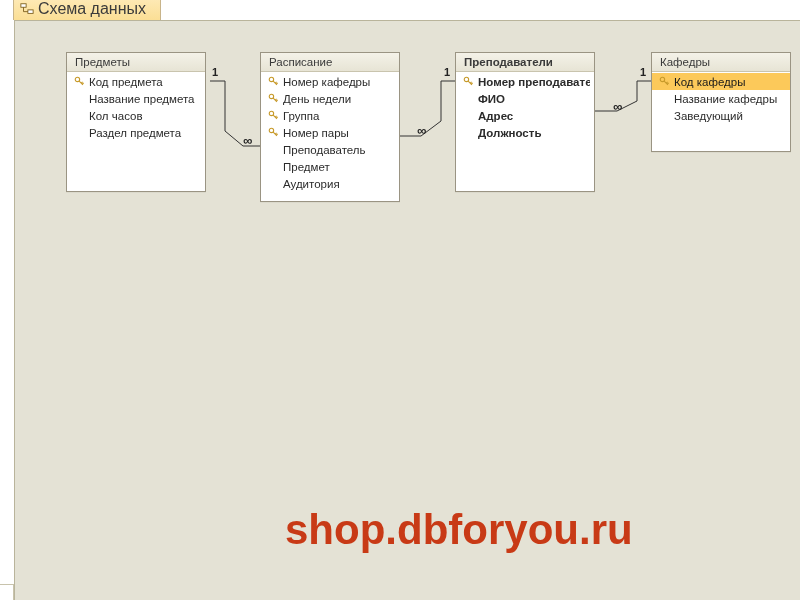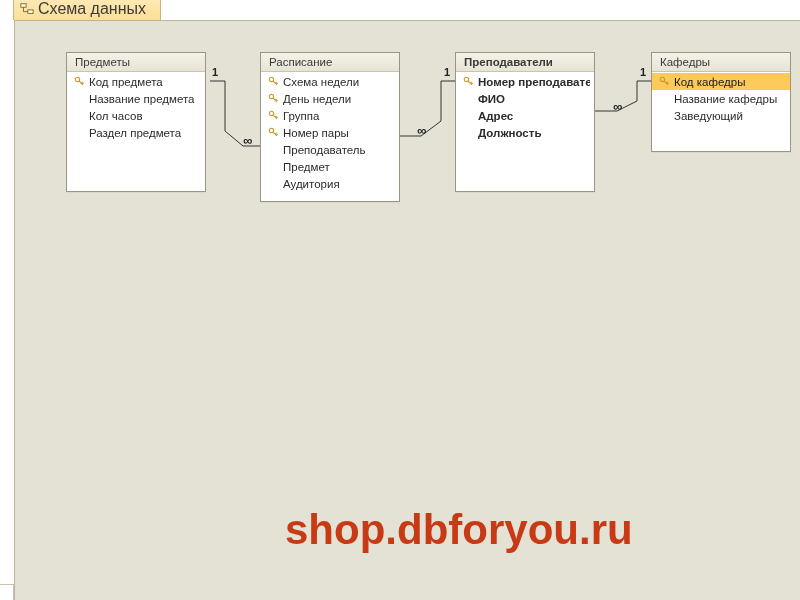--- a/index.html
+++ b/index.html
@@ -134,21 +134,21 @@
     <div class="table-box" style="left: 245px; top: 31px; width: 140px; height: 150px;">
       <div class="table-title">Расписание</div>
       <div class="table-body">
         <div class="row">
           <span class="key-cell">
             <svg class="key-icon" viewBox="0 0 16 16">
               <circle cx="5" cy="5" r="3.2" fill="none" stroke="#C79A2A" stroke-width="1.6"></circle>
               <path d="M7.2 7.2 L13 13 M10.5 10.5 L12.5 8.5 M12 12 L14 10" stroke="#C79A2A" stroke-width="1.6" fill="none"></path>
             </svg>
           </span>
-          <span class="lbl">Схема недели</span>
+          <span class="lbl">Номер кафедры</span>
         </div>
         <div class="row">
           <span class="key-cell">
             <svg class="key-icon" viewBox="0 0 16 16">
               <circle cx="5" cy="5" r="3.2" fill="none" stroke="#C79A2A" stroke-width="1.6"></circle>
               <path d="M7.2 7.2 L13 13 M10.5 10.5 L12.5 8.5 M12 12 L14 10" stroke="#C79A2A" stroke-width="1.6" fill="none"></path>
             </svg>
           </span>
           <span class="lbl">День недели</span>
         </div>

